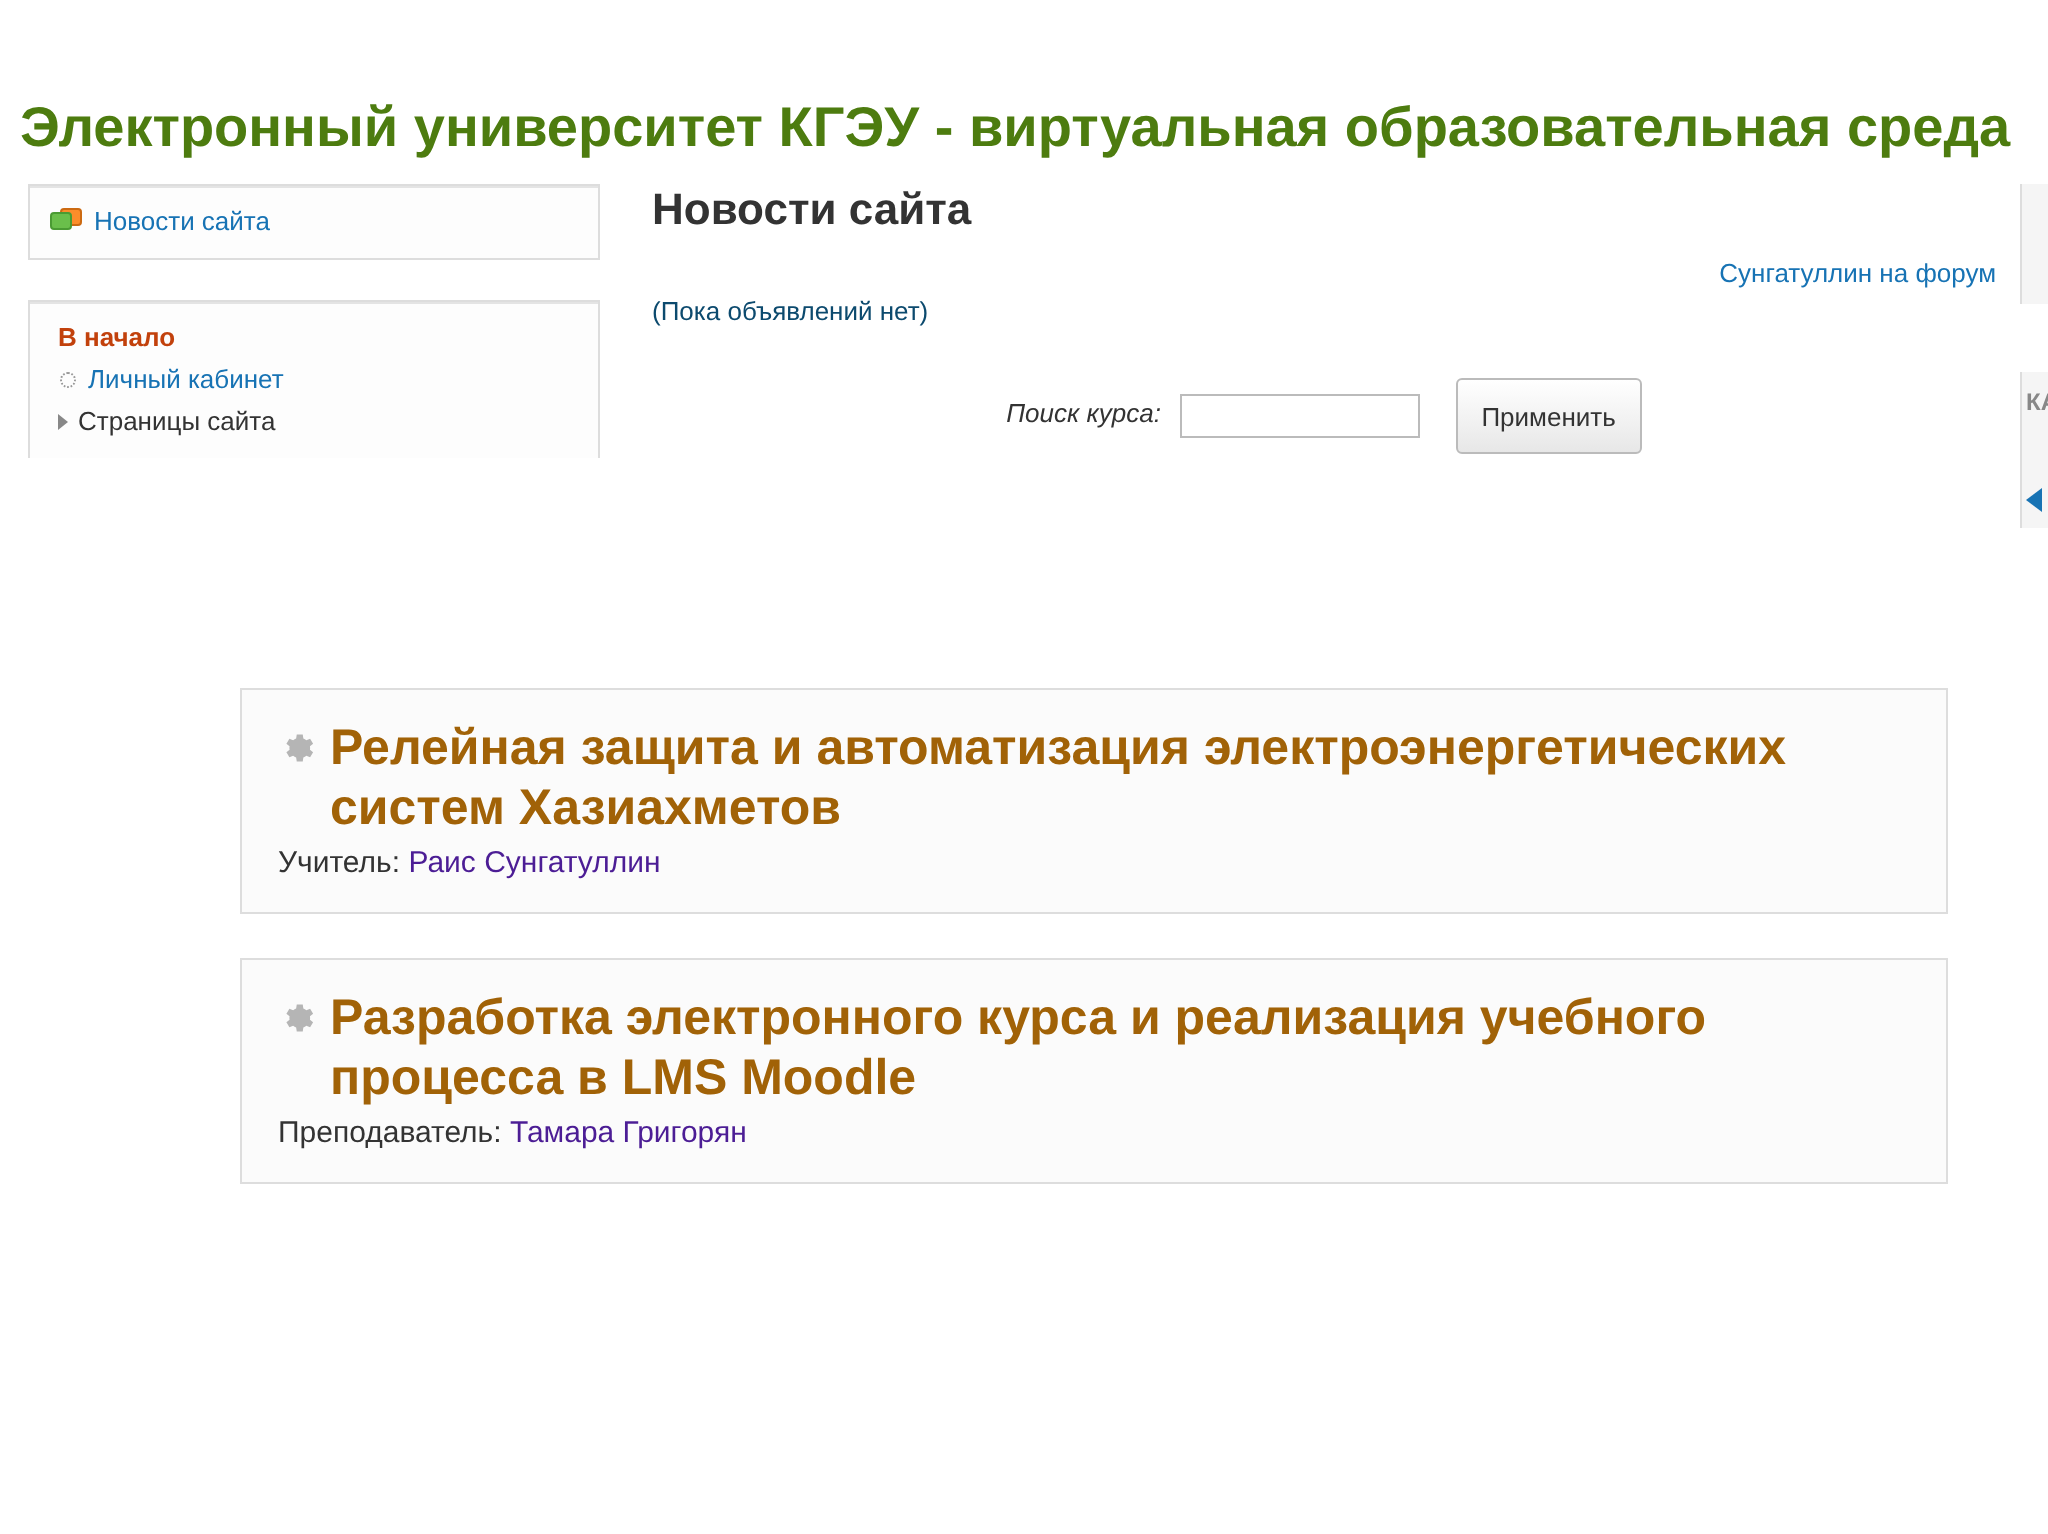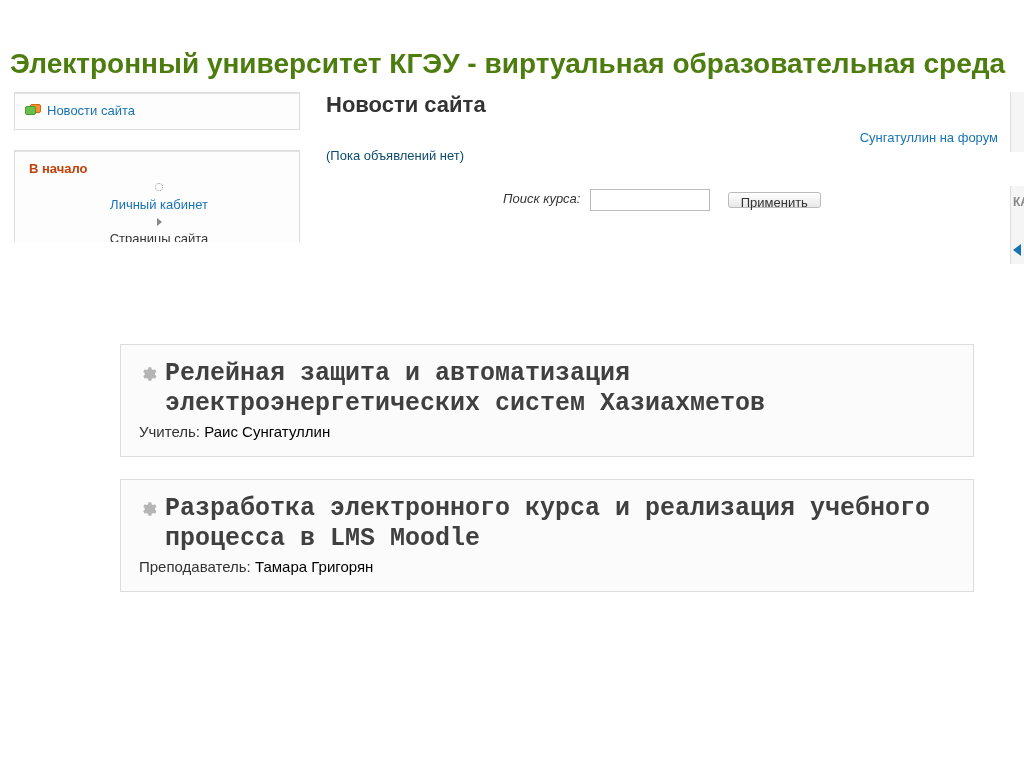--- a/index.html
+++ b/index.html
@@ -115,21 +115,21 @@
     padding: 3px 0 3px 4px;
     font-size: 13px;
     display: flex;
     align-items: center;
     gap: 5px;
   }
   .nav-list .current {
     color: #c2410c;
     font-weight: bold;
   }
-  .nav-sub { padding-left: 8px; flex-direction: column; }
+  .nav-sub { padding-left: 8px; }
 
   .dot-icon {
     width: 10px; height: 10px;
     position: relative;
     display: inline-block;
   }
   .dot-icon::before {
     content: "";
     position: absolute;
     width: 6px; height: 6px;
@@ -180,21 +180,21 @@
   .search-input {
     width: 120px;
     height: 22px;
     border: 1px solid #bbb;
     padding: 2px 4px;
     font-size: 13px;
     vertical-align: middle;
   }
   .apply-btn {
     margin-left: 14px;
-    height: 16px;
+    height: 38px;
     padding: 2px 12px;
     font-size: 13px;
     background: linear-gradient(#fff, #e7e7e7);
     border: 1px solid #bbb;
     border-radius: 3px;
     color: #333;
     vertical-align: middle;
   }
 
   .right-col-stub {
@@ -248,36 +248,35 @@
     display: flex;
     align-items: flex-start;
     gap: 8px;
   }
   .gear-icon {
     flex: 0 0 auto;
     margin-top: 6px;
   }
   .gear-icon svg { display: block; }
   .course-title {
-    color: #404040;
+    color: #a16207;
     font-size: 25px;
     font-weight: bold;
     line-height: 1.2;
     text-decoration: none;
-    font-family: Liberation Mono, monospace;
   }
   .teacher-line {
     font-size: 15px;
     color: #333;
     margin-top: 4px;
   }
   .teacher-line:first-of-type { margin-top: 24px; }
   .course2 .teacher-line:first-of-type { margin-top: 4px; }
   .teacher-link {
-    color: #000000;
+    color: #4c1d95;
     text-decoration: none;
   }
 
 </style>
 </head>
 <body>
 
 <h1 class="page-title">Электронный университет КГЭУ - виртуальная образовательная среда</h1>
 
 <div class="top-area">

